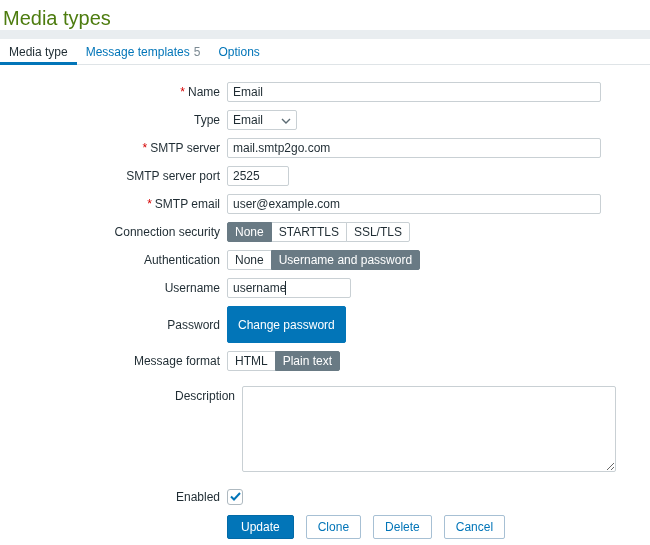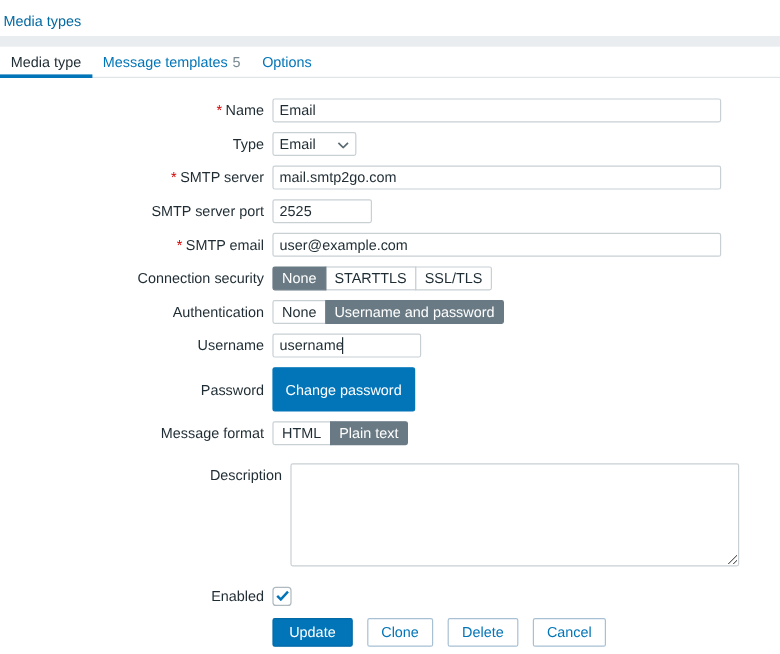--- a/index.html
+++ b/index.html
@@ -1,41 +1,41 @@
 <!DOCTYPE html>
 <html><head>
 <meta charset="utf-8">
 <style>
   * { box-sizing: border-box; margin: 0; padding: 0; }
   html, body { width: 650px; height: 545px; background: #fff; overflow: hidden; }
   body { font-family: "Liberation Sans", sans-serif; font-size: 12px; color: #1f2c33; }
 
   
   .page-header { padding: 6px 0 0 3px; }
-  .page-header h1 { font-size: 12px; font-weight: 400; line-height: 24px; color: #0369a1; }
+  .page-header h1 { font-size: 20px; font-weight: 400; line-height: 24px; color: #4d7c0f; }
 
   
   .tab-strip-top { height: 9px; background: #e9edf0; }
   .tab-bar { height: 26px; background: #fff; border-bottom: 1px solid #dfe4e7; display: flex; align-items: stretch; }
   .tab { display: flex; align-items: center; padding: 0 9px; cursor: pointer; position: relative; color: #0275b8; white-space: nowrap; }
   .tab.active { color: #1f2c33; }
   .tab.active::after { content: ""; position: absolute; left: 0; right: 0; bottom: -1px; height: 3px; background: #0275b8; }
   .tab .badge { color: #7c8a93; margin-left: 4px; }
 
   
   .form { margin-top: 17px; }
   .row { display: grid; grid-template-columns: 220px 1fr; column-gap: 7px; align-items: center; margin-bottom: 8px; }
   .row.top { align-items: start; padding-left: 15px; }
   .row label.f-label { text-align: right; line-height: 20px; color: #1f2c33; }
   .req { color: #d40000; margin-right: 3px; }
 
   input[type=text] { height: 20px; border: 1px solid #c9d0d4; border-radius: 2px; padding: 0 5px;
                      font-family: "Liberation Sans", sans-serif; font-size: 12px; color: #1f2c33; outline: none; }
   .w-full { width: 374px; }
-  .w-port { width: 83px; }
+  .w-port { width: 62px; }
   .w-user { width: 124px; }
 
   
   .select { width: 70px; height: 20px; border: 1px solid #c9d0d4; border-radius: 2px; background: #fff;
             display: inline-flex; align-items: center; justify-content: space-between; padding: 0 5px; cursor: pointer; }
   .select svg { flex: 0 0 auto; }
 
   
   .segmented { display: inline-flex; }
   .segment { height: 20px; line-height: 18px; padding: 0 7px; border: 1px solid #c9d0d4; background: #fff;

